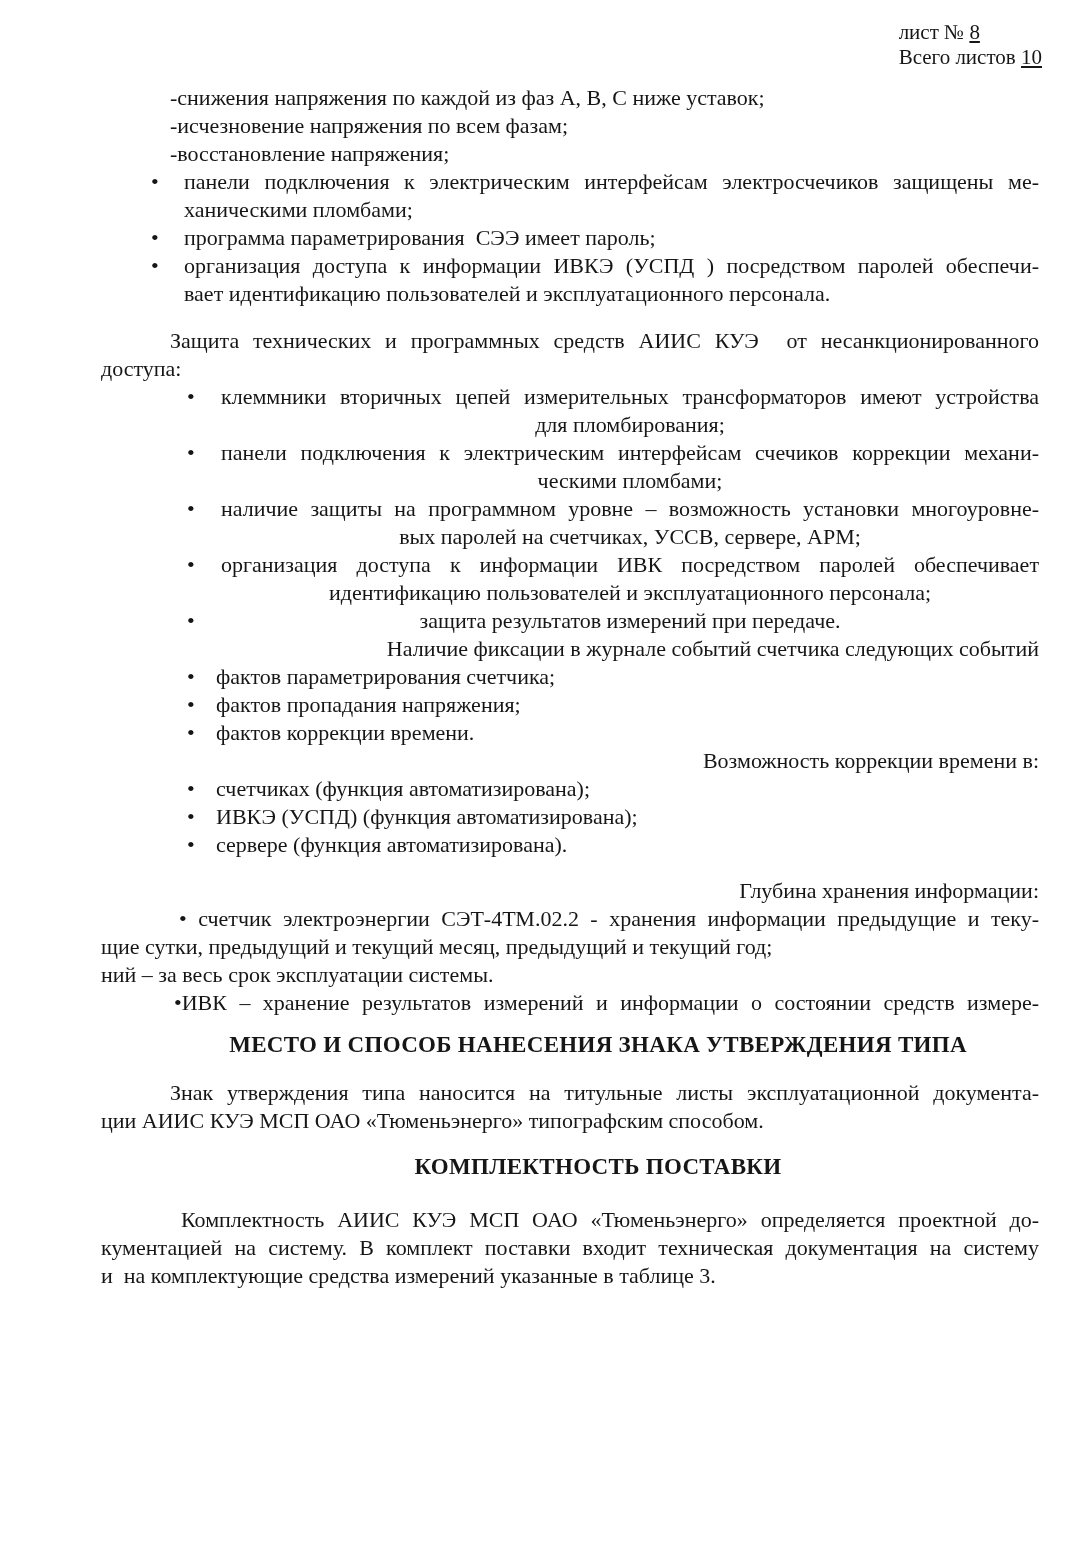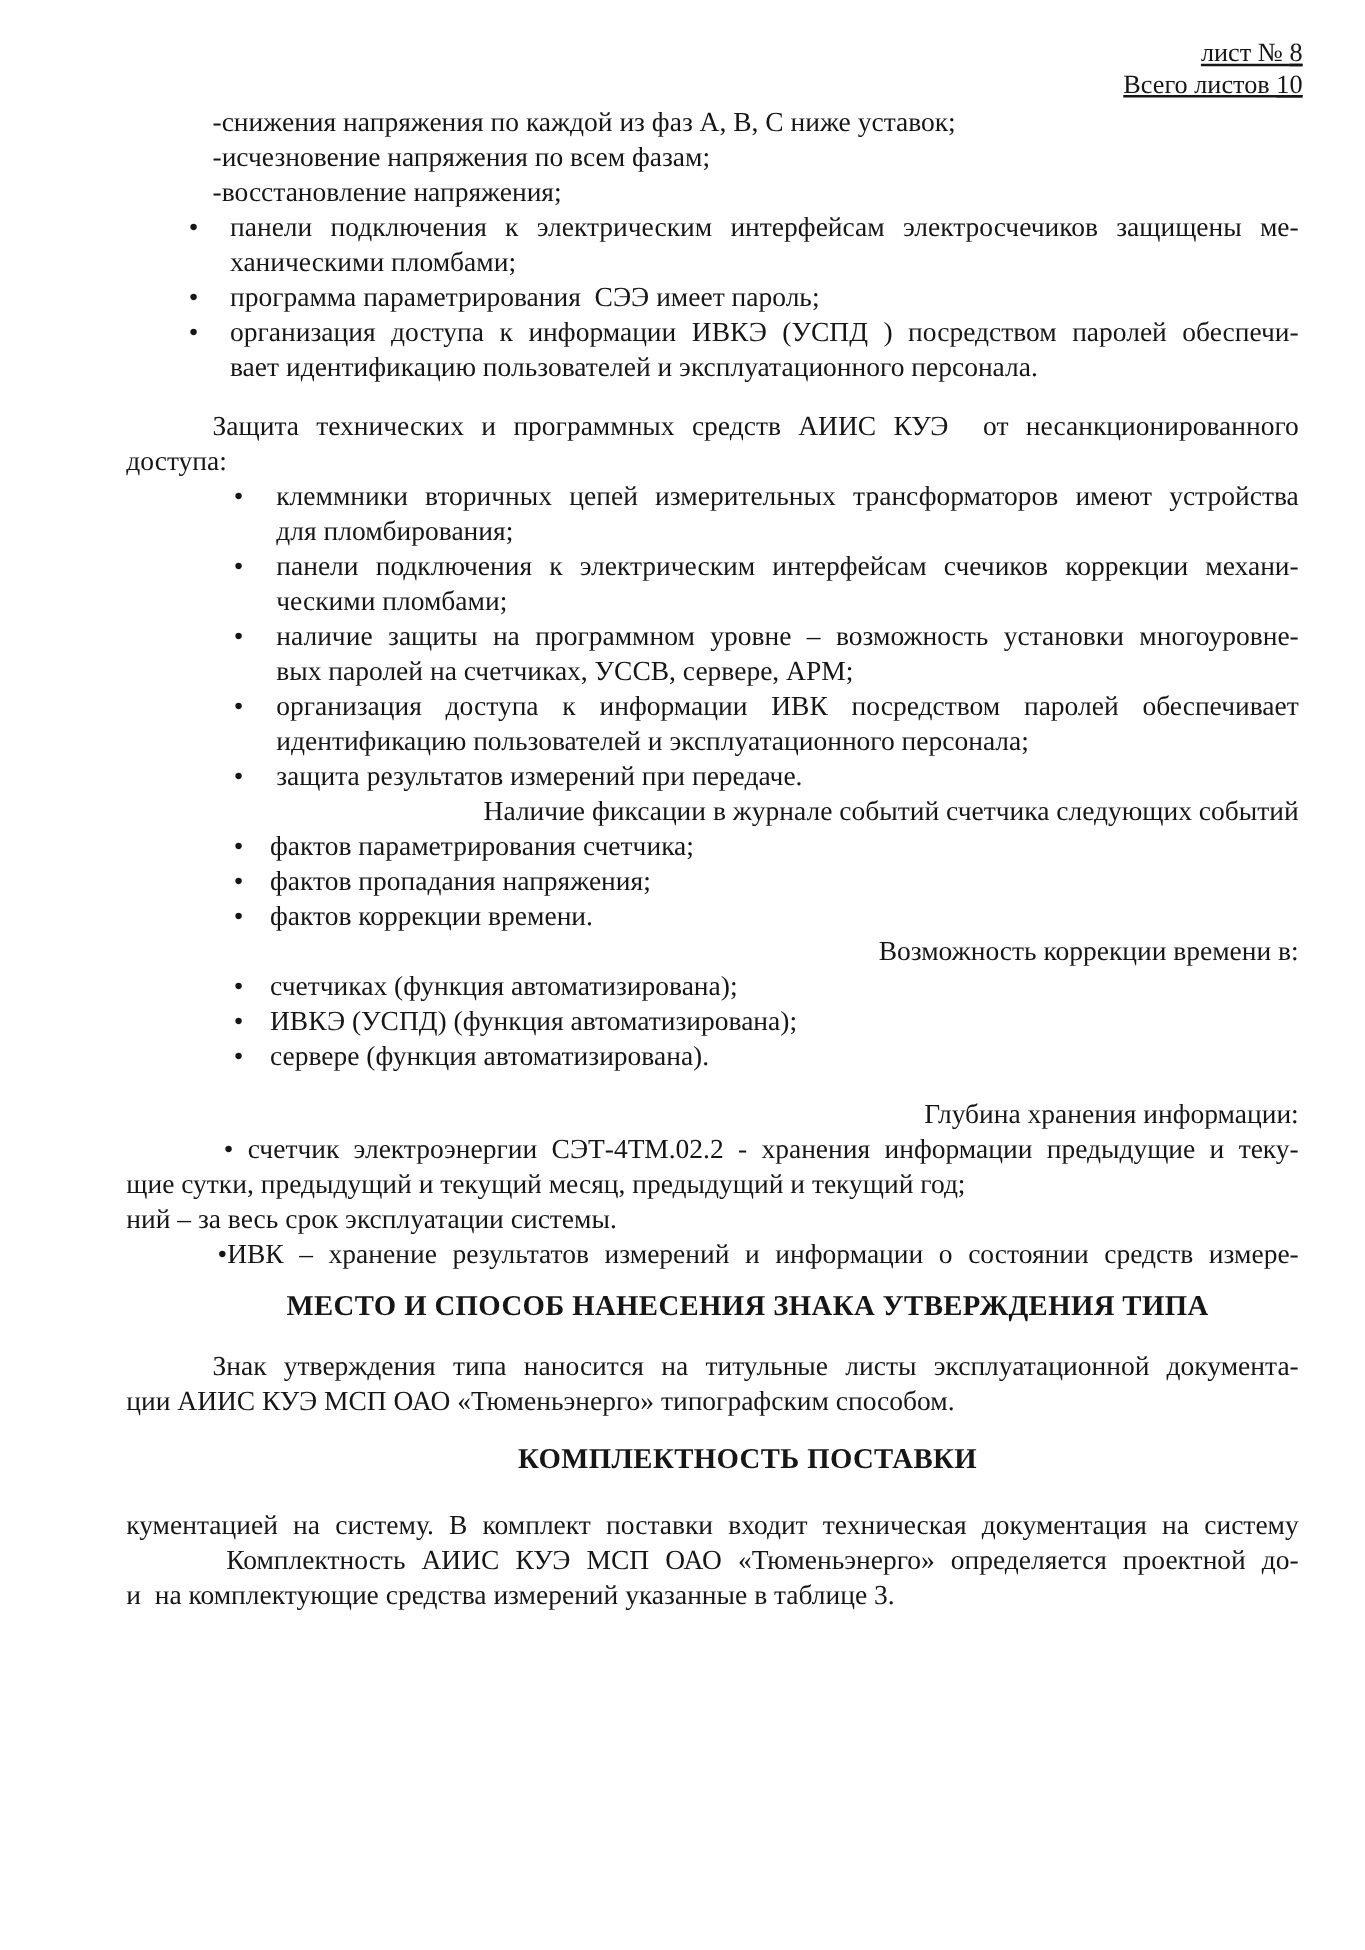--- a/index.html
+++ b/index.html
@@ -1,30 +1,30 @@
 <!DOCTYPE html>
 <html><head>
 <meta charset="utf-8">
 <style>
   html,body { margin:0; padding:0; background:#ffffff; }
   .page {
     position:relative; width:1092px; height:1560px; background:#ffffff;
     font-family:"Liberation Serif","DejaVu Serif",serif;
     font-size:22px; line-height:28px; color:#161616; overflow:hidden;
   }
-  .header { position:absolute; top:30px; right:50px; text-align:right; font-size:21px; line-height:25px;text-decoration:underline; }
+  .header { position:absolute; top:20px; right:50px; text-align:left; font-size:21px; line-height:25px; }
   .u { text-decoration:underline; text-underline-offset:2px; }
   .bodyblock { position:absolute; top:84px; left:101px; width:938px; }
   .line { position:relative; white-space:pre-wrap; }
   .j { text-align:justify; text-align-last:justify; }
   .ind  { text-indent:69px;text-align:right; }
   .dash { padding-left:69px; }
   .pl1 { padding-left:83px; }
   .b1  { position:absolute; left:50px; top:0; }
-  .pl2 { padding-left:120px; }
+  .pl2 { padding-left:120px;text-align:center; }
   .b2  { position:absolute; left:86px; top:0; }
   .pl3 { padding-left:115px; }
   .b3  { position:absolute; left:86px; top:0; }
   .ind3a { text-indent:78px; }
   .ind3b { text-indent:73px; }
   .ind5  { text-indent:80px; }
   .heading { font-weight:bold; text-align:center; position:relative; left:28px; font-size:23px; letter-spacing:0.3px; }
   .mt-sec2 { margin-top:19px; }
   .mt-sec3 { margin-top:18px; }
   .h1m { margin-top:14px; margin-bottom:20px; }
@@ -88,19 +88,19 @@
     </div>
 
     <div>
       <div class="line heading h1m">МЕСТО И СПОСОБ НАНЕСЕНИЯ ЗНАКА УТВЕРЖДЕНИЯ ТИПА</div>
       <div class="line j ind">Знак утверждения типа наносится на титульные листы эксплуатационной документа-</div>
       <div class="line">ции АИИС КУЭ МСП ОАО «Тюменьэнерго» типографским способом.</div>
     </div>
 
     <div>
       <div class="line heading h2m">КОМПЛЕКТНОСТЬ ПОСТАВКИ</div>
+      <div class="line j ind5">Комплектность АИИС КУЭ МСП ОАО «Тюменьэнерго» определяется проектной до-</div>
       <div class="line j">кументацией на систему. В комплект поставки входит техническая документация на систему</div>
-      <div class="line j ind5">Комплектность АИИС КУЭ МСП ОАО «Тюменьэнерго» определяется проектной до-</div>
       <div class="line">и  на комплектующие средства измерений указанные в таблице 3.</div>
     </div>
 
   </div>
 </div>
 
 </body></html>

